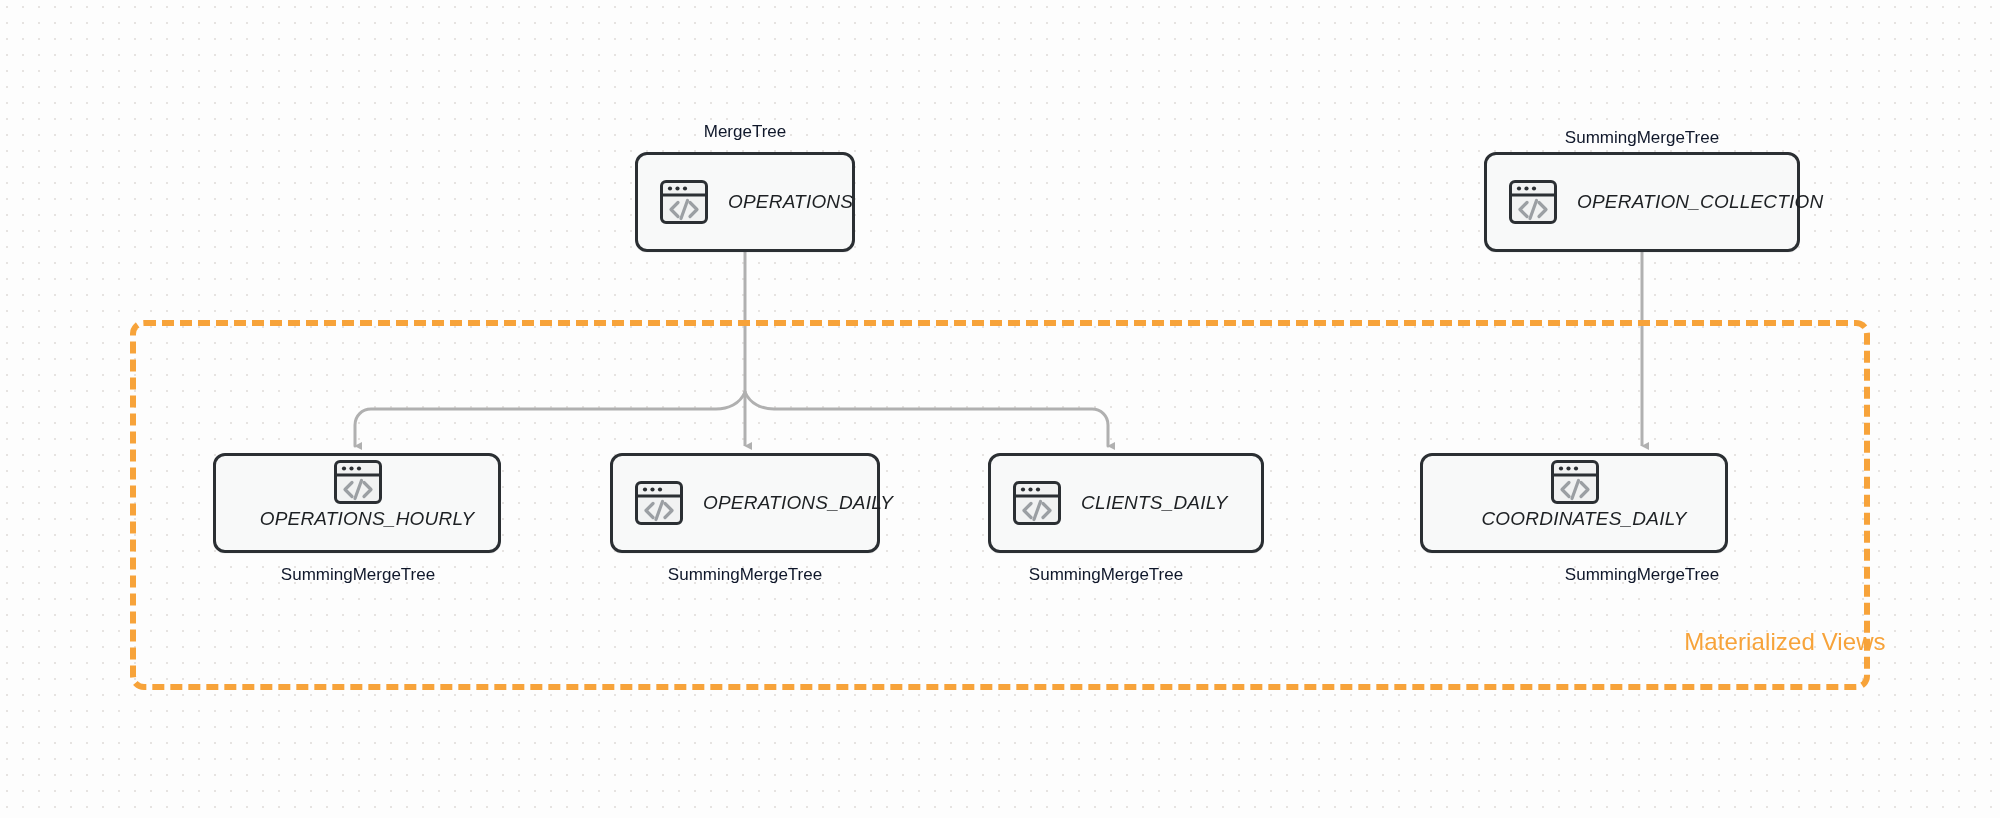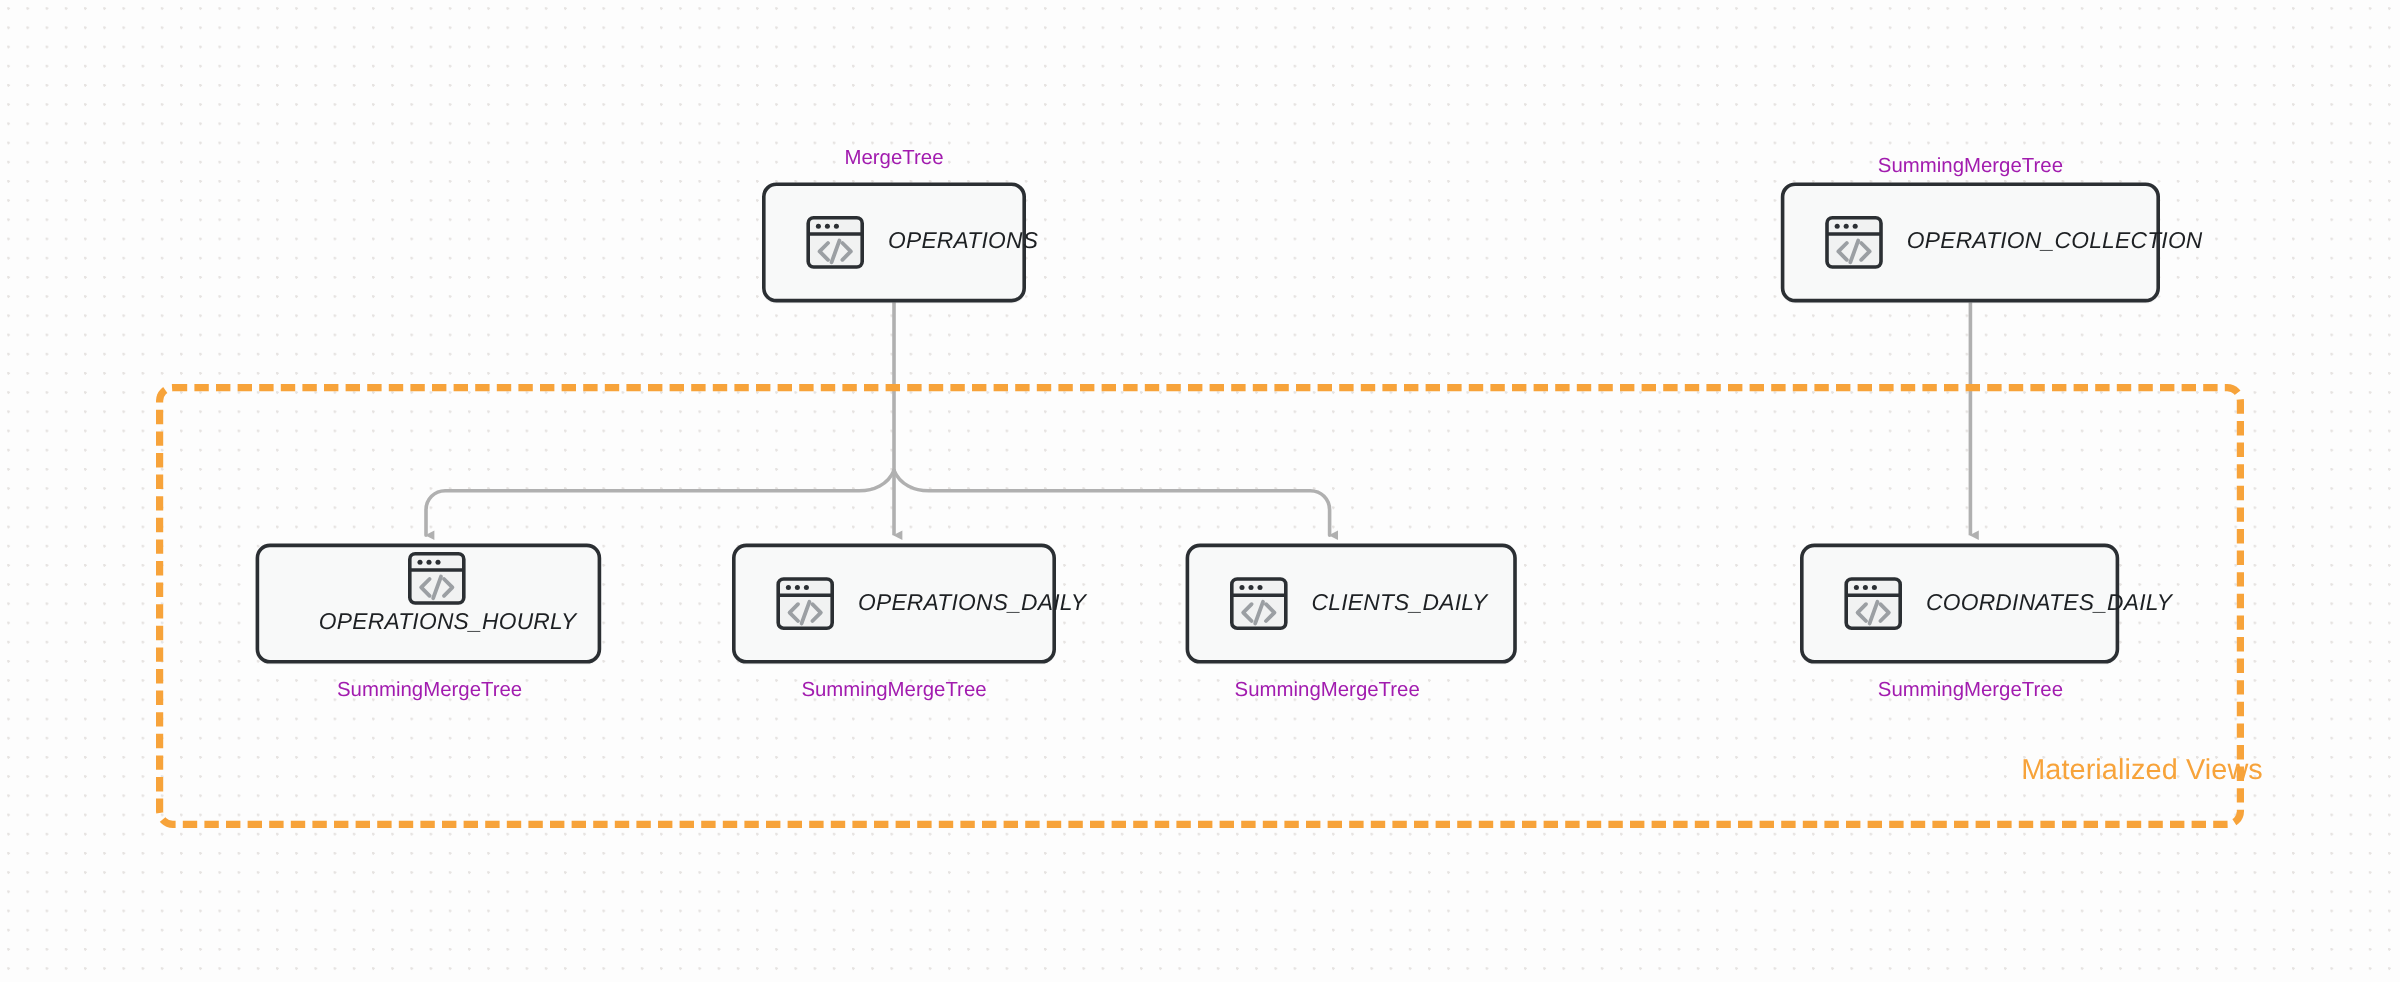--- a/index.html
+++ b/index.html
@@ -58,21 +58,21 @@
 
   
   .node {
     position: absolute;
     box-sizing: border-box;
     background: #f8f9f9;
     border: 3px solid #2b2f33;
     border-radius: 12px;
     display: flex;
     align-items: center;
-    padding-left: 32px;
+    padding-left: 20px;
     box-shadow: 0 1px 0 rgba(0,0,0,0.04);
   }
 
   .node-icon {
     flex: 0 0 auto;
     width: 52px;
     height: 52px;
     margin-right: 18px;
     display: block;
   }
@@ -84,21 +84,21 @@
     color: #1d2023;
     white-space: nowrap;
     letter-spacing: 0.2px;
   }
 
   
   .engine-label {
     position: absolute;
     font-family: "Liberation Sans", sans-serif;
     font-size: 17px;
-    color: #a21caf;
+    color: #0f172a;
     white-space: nowrap;
     text-align: center;
     transform: translateX(-50%);
   }
 </style>
 </head>
 <body>
 
 <div id="canvas"></div>
 
@@ -185,21 +185,21 @@
      <circle cx="12" cy="12.5" r="2.1" fill="#2b2f33"></circle>
      <circle cx="19.5" cy="12.5" r="2.1" fill="#2b2f33"></circle>
      <circle cx="27" cy="12.5" r="2.1" fill="#2b2f33"></circle>
      <path d="M 20 26.5 L 13 33.5 L 20 40.5" fill="none" stroke="#9b9fa3" stroke-width="3.2" stroke-linecap="round" stroke-linejoin="round"></path>
      <path d="M 32 26.5 L 39 33.5 L 32 40.5" fill="none" stroke="#9b9fa3" stroke-width="3.2" stroke-linecap="round" stroke-linejoin="round"></path>
      <line x1="29.5" y1="24.5" x2="23" y2="42.5" stroke="#9b9fa3" stroke-width="3.2" stroke-linecap="round"></line>
    </svg>
       <span class="node-title">CLIENTS_DAILY</span>
     </div>
     <div class="engine-label" style="left: 1106px; top: 565px;">SummingMergeTree</div>
-    <div class="node" style="left: 1500px; top: 453px; width: 266px; height: 100px;">
+    <div class="node" style="left: 1420px; top: 453px; width: 308px; height: 100px; flex-direction: column;">
    <svg class="node-icon" viewBox="0 0 52 52">
      <rect x="3.5" y="5.5" width="45" height="41" rx="4.5" fill="#f1f2f2" stroke="#2b2f33" stroke-width="3"></rect>
      <line x1="3.5" y1="19" x2="48.5" y2="19" stroke="#2b2f33" stroke-width="3"></line>
      <circle cx="12" cy="12.5" r="2.1" fill="#2b2f33"></circle>
      <circle cx="19.5" cy="12.5" r="2.1" fill="#2b2f33"></circle>
      <circle cx="27" cy="12.5" r="2.1" fill="#2b2f33"></circle>
      <path d="M 20 26.5 L 13 33.5 L 20 40.5" fill="none" stroke="#9b9fa3" stroke-width="3.2" stroke-linecap="round" stroke-linejoin="round"></path>
      <path d="M 32 26.5 L 39 33.5 L 32 40.5" fill="none" stroke="#9b9fa3" stroke-width="3.2" stroke-linecap="round" stroke-linejoin="round"></path>
      <line x1="29.5" y1="24.5" x2="23" y2="42.5" stroke="#9b9fa3" stroke-width="3.2" stroke-linecap="round"></line>
    </svg>

